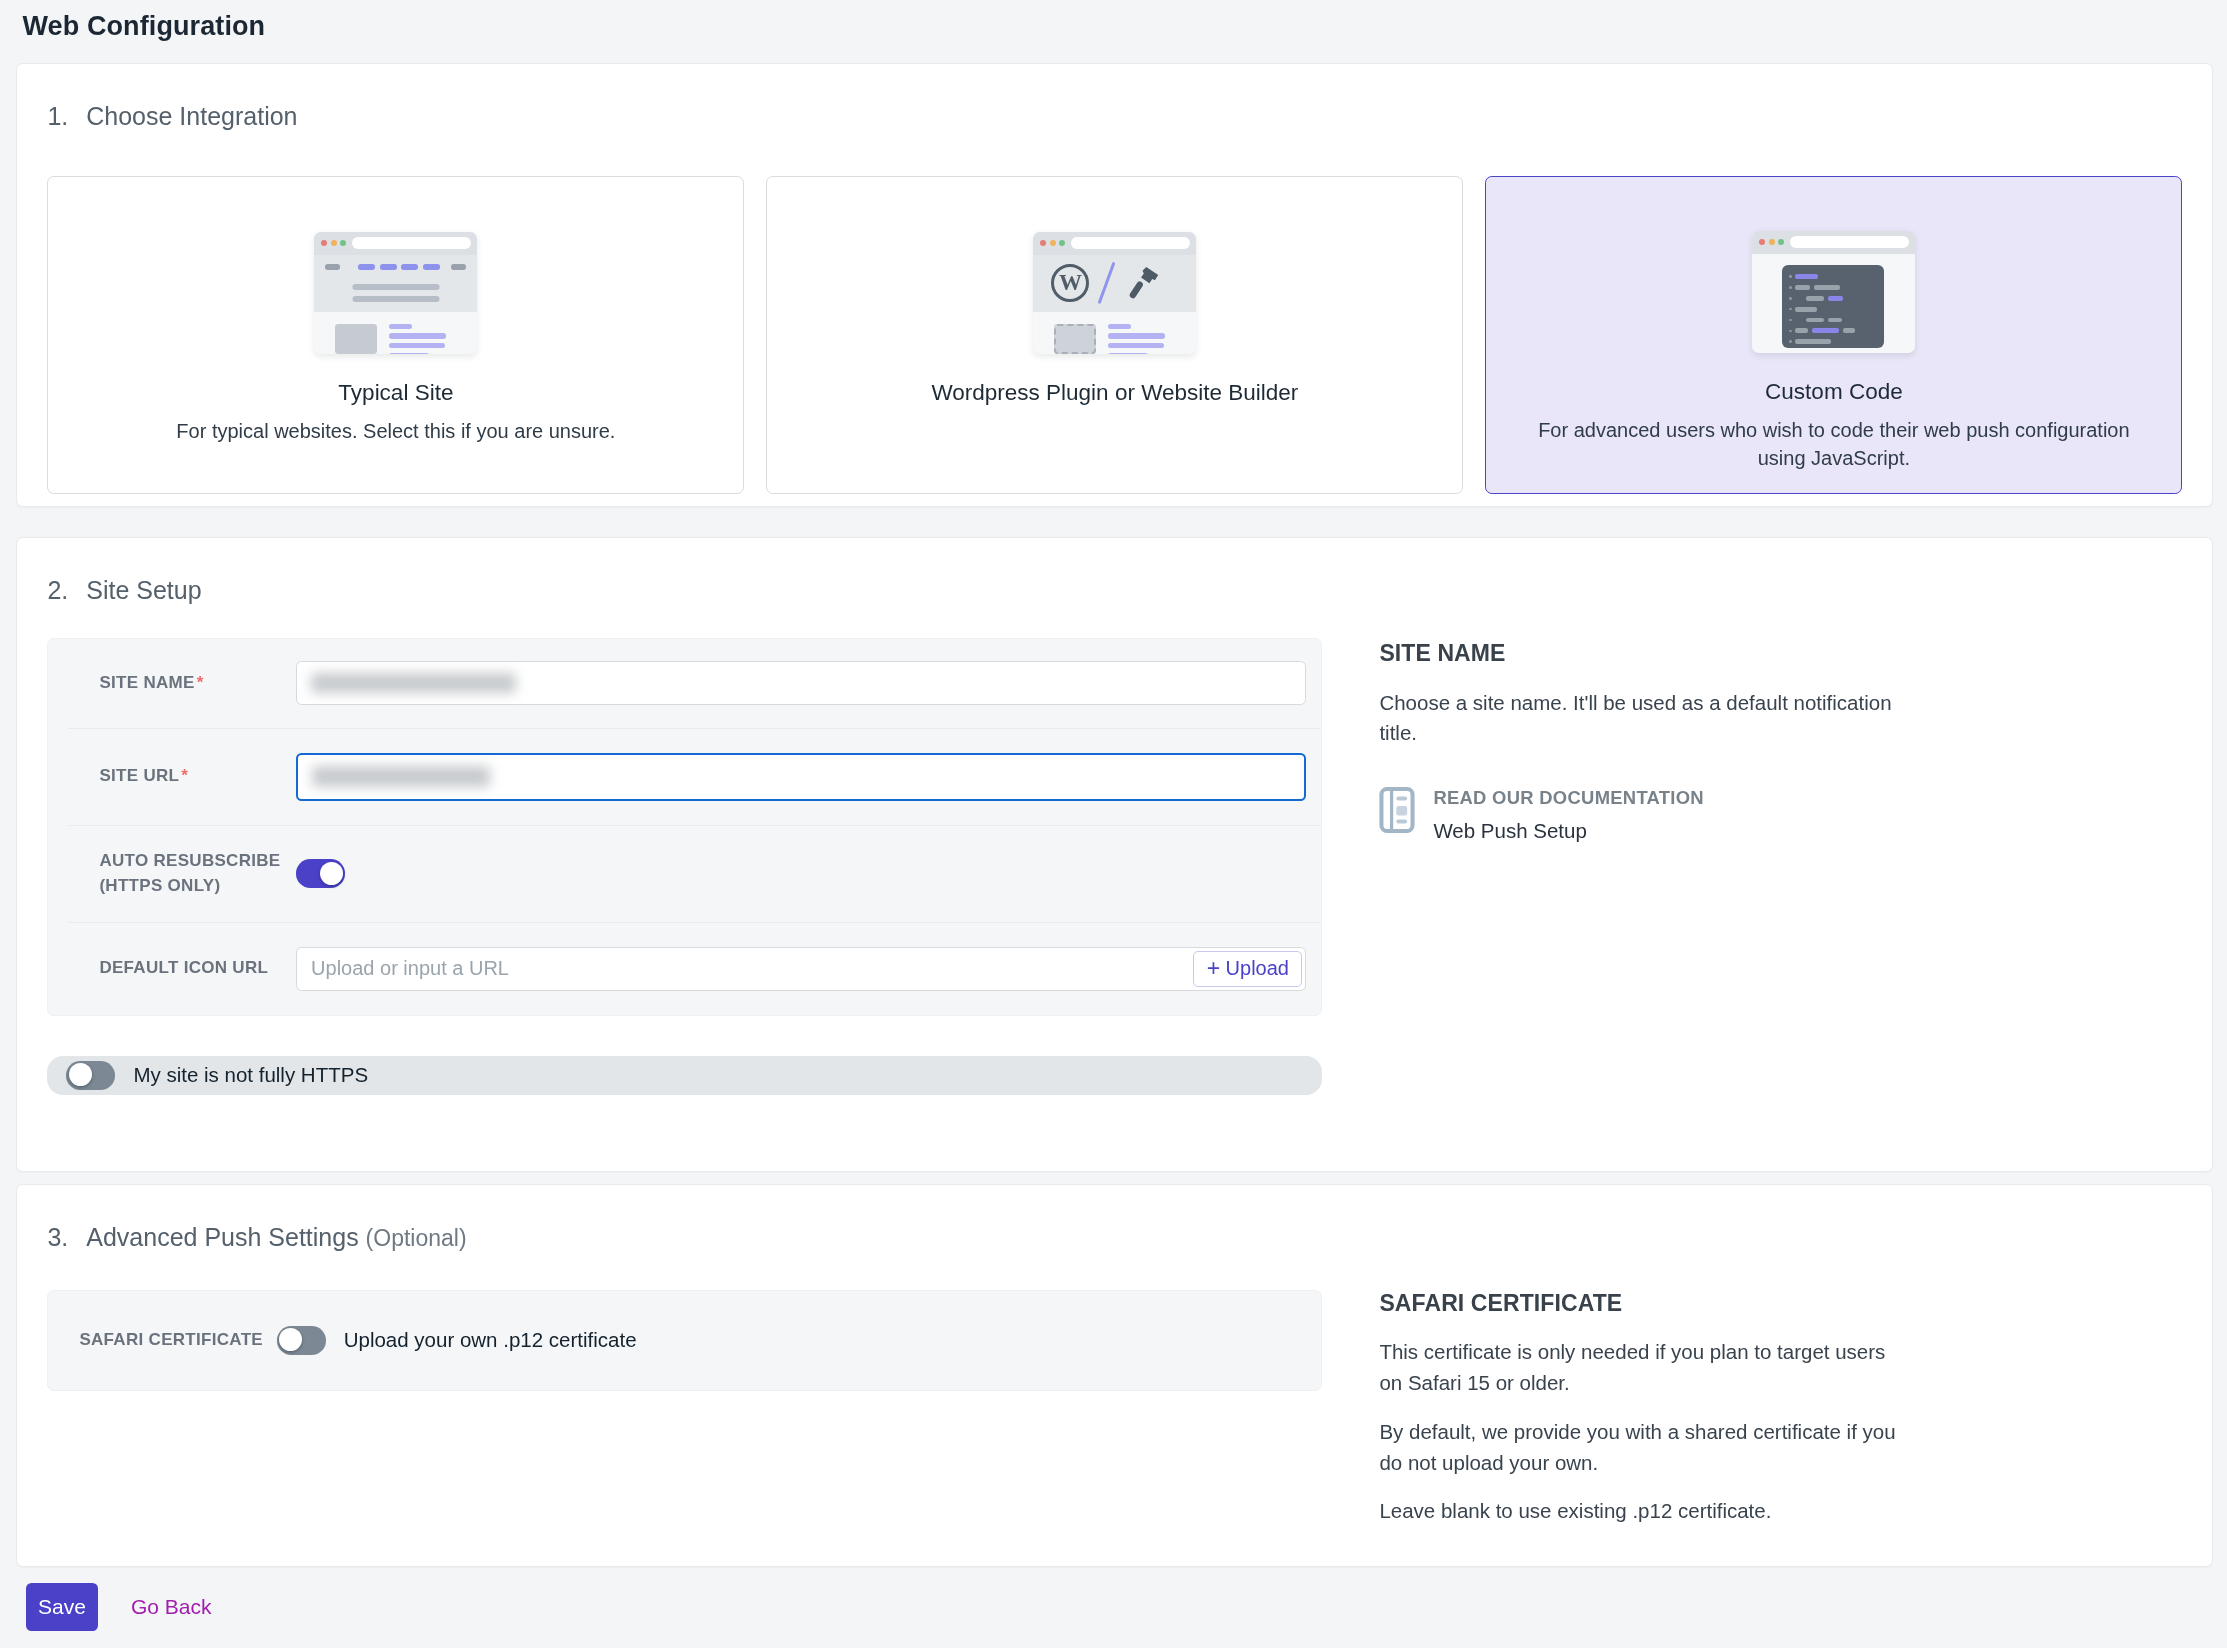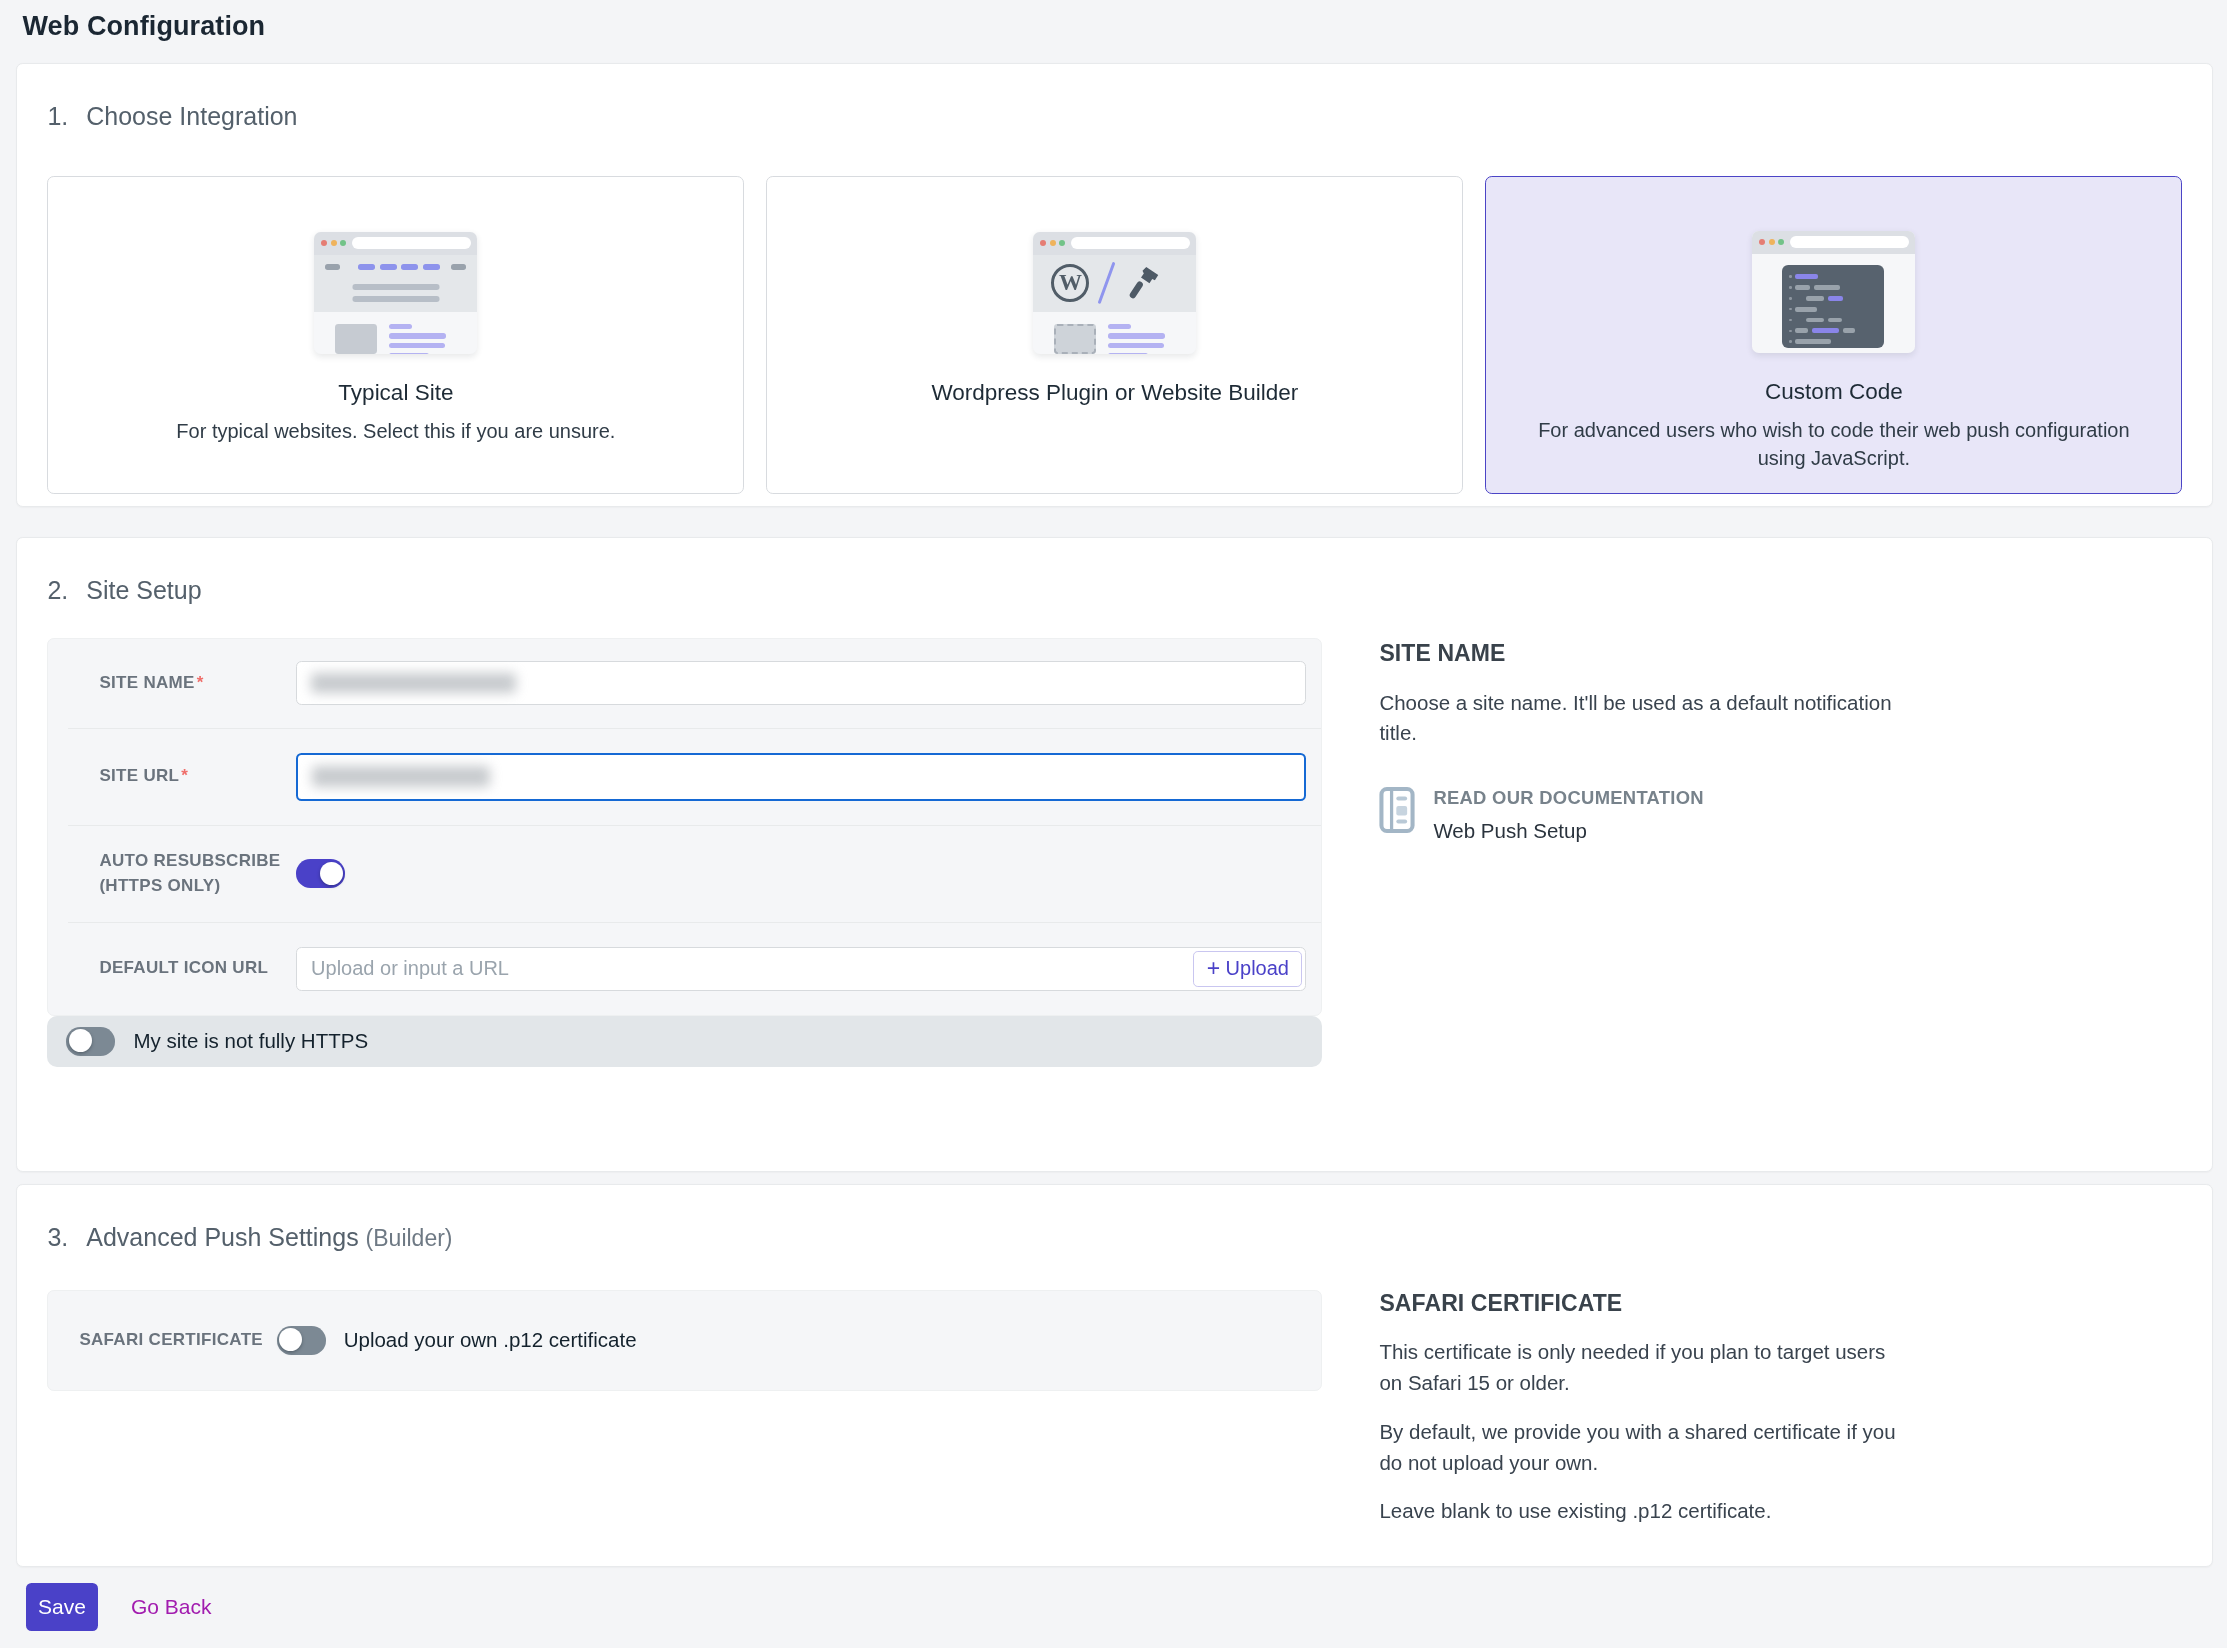--- a/index.html
+++ b/index.html
@@ -120,22 +120,22 @@
     position:relative; flex-shrink:0; cursor:pointer;
   }
   .toggle .knob {
     position:absolute; top:2.7px; left:2.7px; width:23px; height:23px; border-radius:50%;
     background:#fff; box-shadow:0 1.4px 3.4px rgba(10,20,30,.35);
   }
   .toggle.on { background:#4a41c8; }
   .toggle.on .knob { left:auto; right:2.7px; }
   
   .https-bar {
-    width:1275px; height:51px; 
-    background:#e2e6e9; border-radius:10px;
+    width:1275px; height:39px; margin-top:40px;
+    background:#e2e6e9; border-radius:16px;
     display:flex; align-items:center; padding-left:19px;
   }
   .https-label { margin-left:18px; font-size:20.5px; font-weight:500; color:#14222d; }
   
   .help-col { margin-left:57px; width:547px; padding-top:2.7px; }
   .help-heading { font-size:23px; font-weight:700; color:#39424b; letter-spacing:0.1px; }
   .help-body { margin-top:20.5px; font-size:20.5px; color:#39434e; line-height:1.5; width:533px; }
   .help-body + .help-body { margin-top:18px; }
   .docs-row { display:flex; margin-top:38px; align-items:flex-start; }
   .docs-texts { margin-left:18px; }
@@ -354,21 +354,21 @@
       <div class="toggle">
           <div class="knob"></div>
         </div>
       <div class="https-label">My site is not fully HTTPS</div>
     </div>
   </div>
 
   <div class="section-card sec3">
     <div class="section-heading">
       <span class="num">3.</span><span>Advanced Push Settings</span>
-      <span class="optional">(Builder)</span>
+      <span class="optional">(Optional)</span>
     </div>
 
     <div class="setup-row" style="margin-top:0;">
       <div style="width:1275px;">
         <div class="safari-panel">
           <div class="safari-label">SAFARI CERTIFICATE</div>
           <div class="toggle">
               <div class="knob"></div>
             </div>
           <div class="safari-text">Upload your own .p12 certificate</div>

